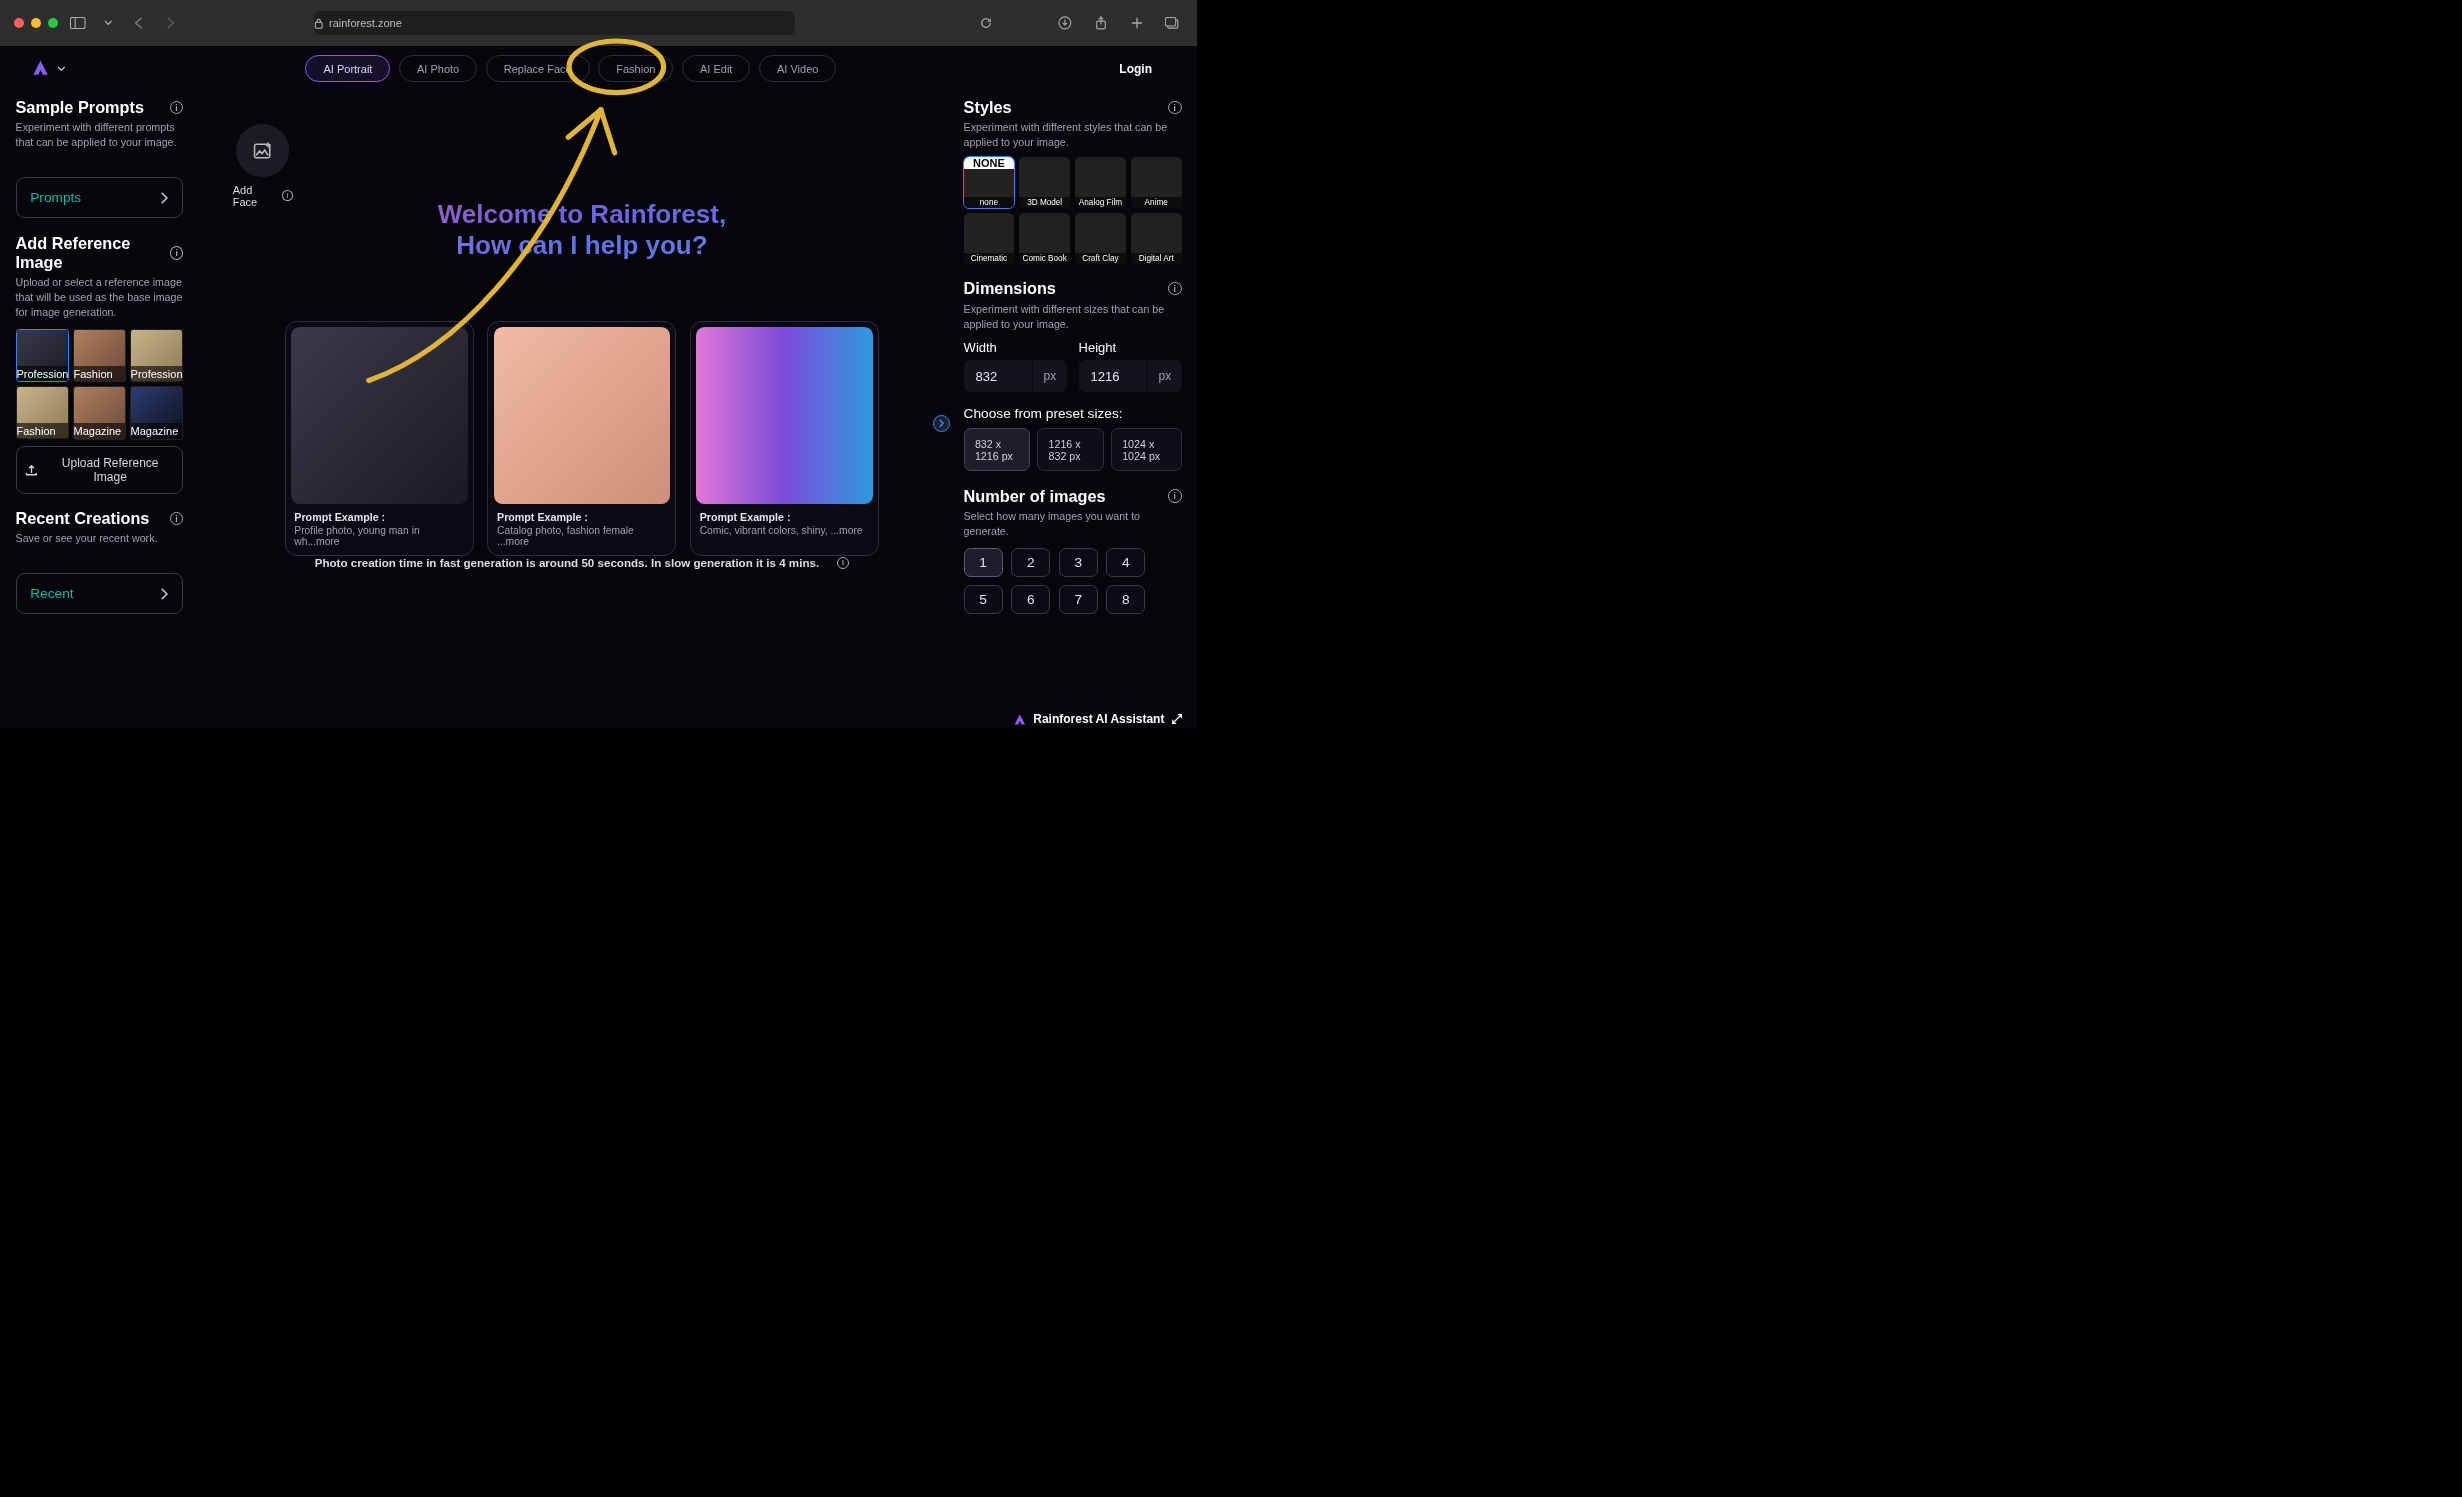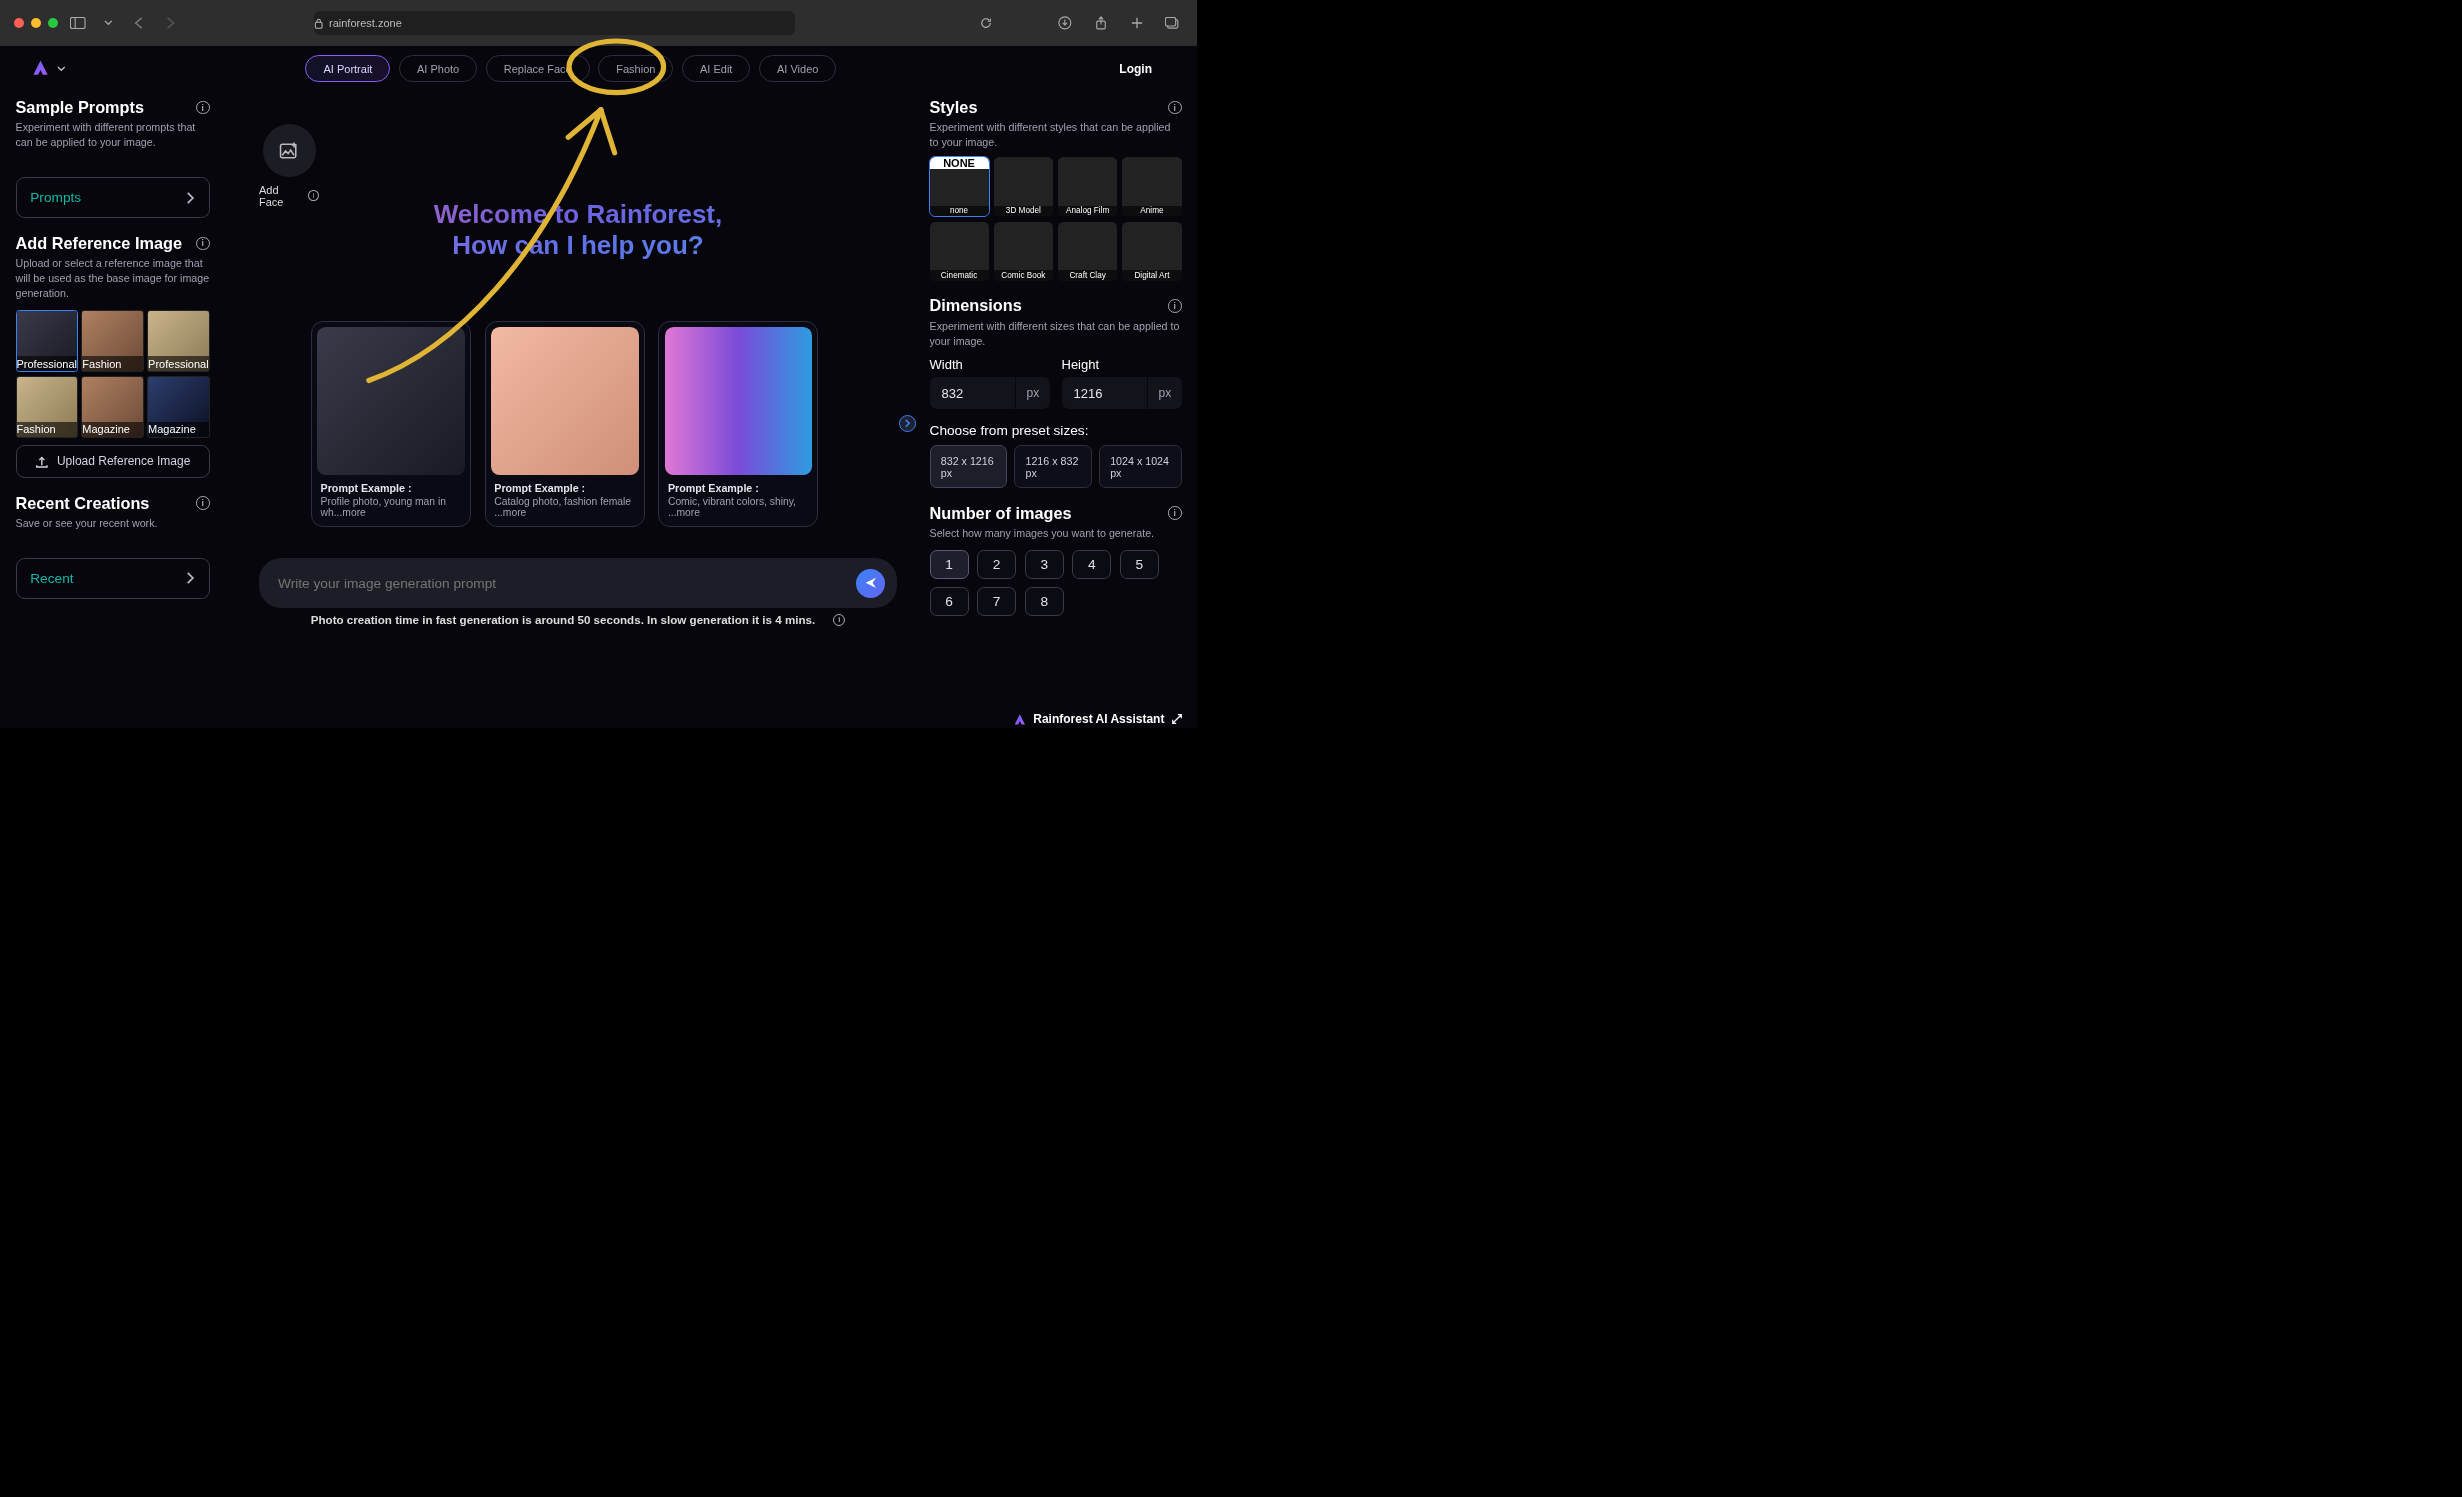--- a/index.html
+++ b/index.html
@@ -130,21 +130,21 @@
 .hero .line1 {
   background: linear-gradient(90deg, #b85fb1, #6d62e0, #5a7de8);
   -webkit-background-clip: text; background-clip:text; color: transparent;
 }
 .hero .line2 {
   background: linear-gradient(90deg, #8f64d8, #5f72e8, #5c8dec);
   -webkit-background-clip: text; background-clip:text; color: transparent;
 }
 .cards { display:flex; gap:13.7px; margin-top:60px; justify-content:flex-start; padding:0 52px; }
 .card {
-  width:160px; border:0.9px solid #2e2e40; border-radius:12px; padding:5.2px; background:#0a0a14; cursor:pointer;
+  width:189px; border:0.9px solid #2e2e40; border-radius:12px; padding:5.2px; background:#0a0a14; cursor:pointer;
 }
 .card-img { width:100%; aspect-ratio:1; border-radius:8.6px; background:#333; overflow:hidden; }
 .card-txt { padding:6.9px 3.4px 3.4px 3.4px; }
 .card-title { font-size:10.7px; color:#e5e5ee; font-weight:600; }
 .card-desc { font-size:10.3px; color:#a0a0b0; margin-top:1.7px; }
 .prompt-bar {
   margin: 31px 0 5.2px 0;
   background:#1d1d27; border-radius:22px;
   display:flex; align-items:center; padding:10.3px 12px 10.3px 19px;
 }
@@ -425,28 +425,20 @@
       </div>
       <div class="card">
         <div class="card-img ph-comic"></div>
         <div class="card-txt">
           <div class="card-title">Prompt Example :</div>
           <div class="card-desc">Comic, vibrant colors, shiny, ...more</div>
         </div>
       </div>
     </div>
 
-    <div class="prompt-bar">
-      <input type="text" placeholder="Write your image generation prompt" style="">
-      <div class="send-btn">
-        <svg width="13.7" height="13.7" viewBox="0 0 16 16">
-            <path d="M2 8l12-6-4 6 4 6z" fill="#fff"></path>
-          </svg>
-      </div>
-    </div>
     <div class="timing">
       <span>Photo creation time in fast generation is around 50 seconds. In slow generation it is 4 mins.</span>
       <span class="info-ic" style="width:12px;height:12px;font-size:7.7px">i</span>
     </div>
 
     <div class="collapse-handle">
       <svg width="6.9" height="8.6" viewBox="0 0 8 10">
           <path d="M2 1l4 4-4 4" fill="none" stroke="#3b82f6" stroke-width="1.8"></path>
         </svg>
     </div>

